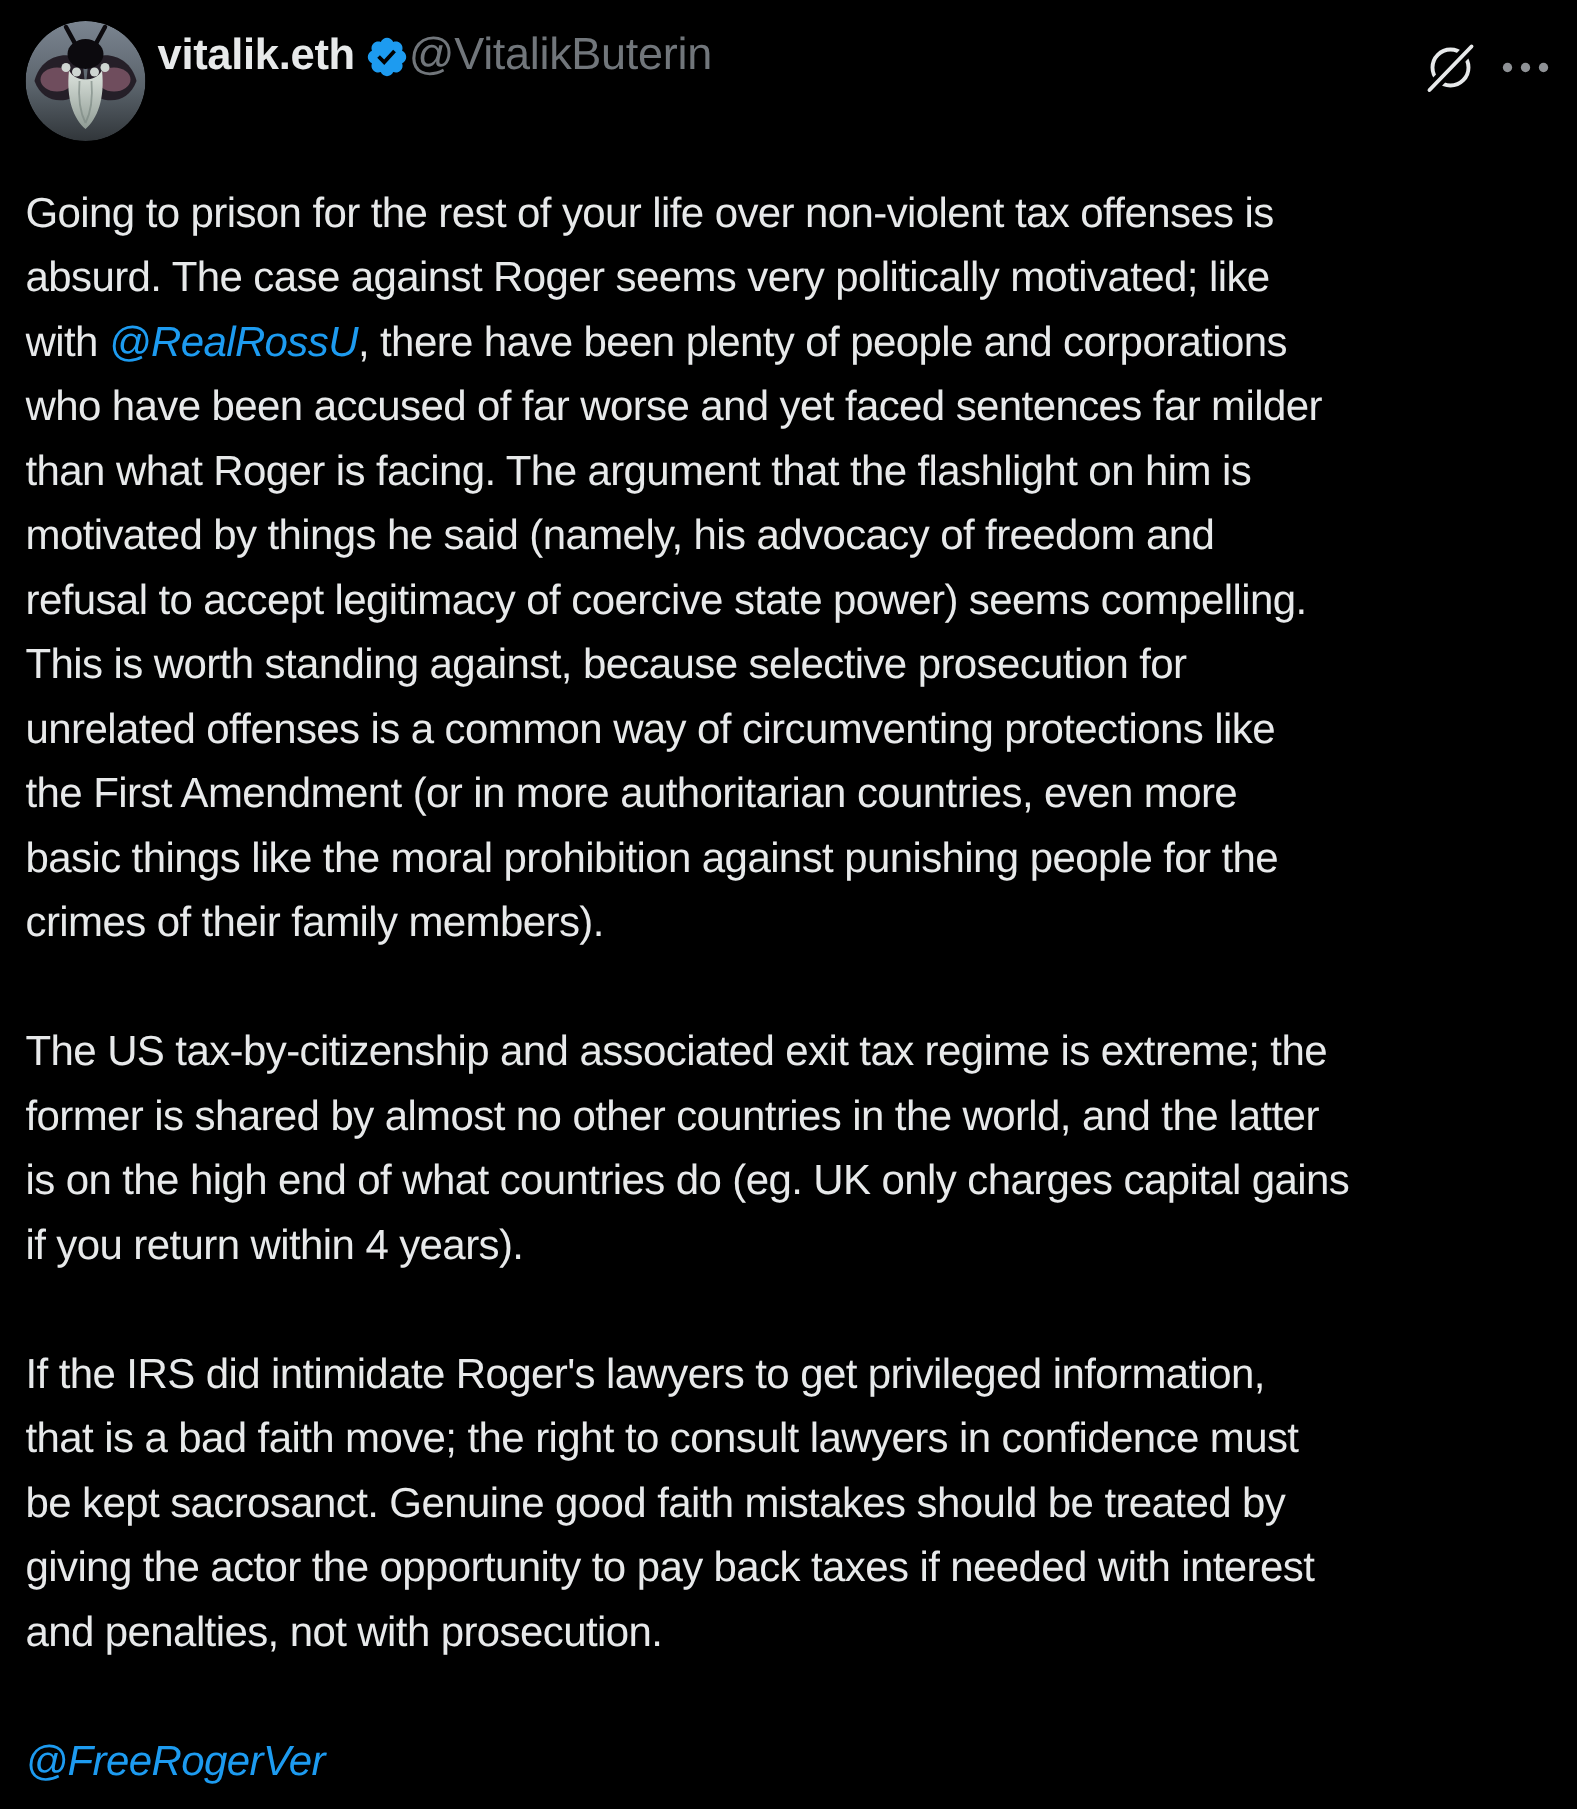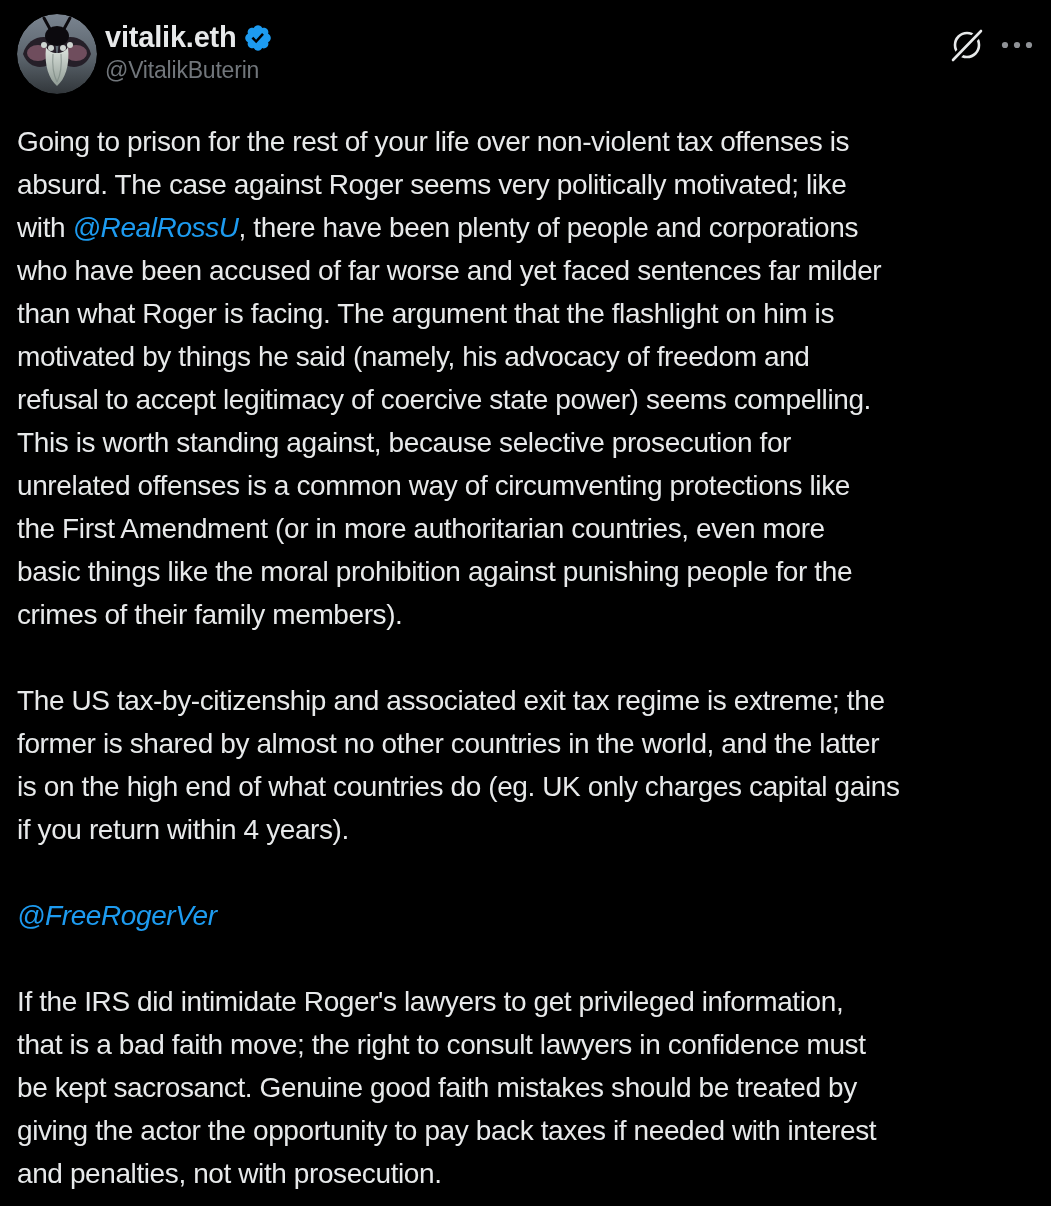--- a/index.html
+++ b/index.html
@@ -26,41 +26,40 @@
   .avatar-wrap {
     width: 80px; height: 80px;
     border-radius: 50%;
     overflow: hidden;
     flex: 0 0 80px;
     cursor: pointer;
   }
   .id-block {
     margin-left: 8px;
     display: flex;
-    flex-direction: column;
     justify-content: flex-start;
     padding-top: 6px;
   }
   .name-row {
     display: flex;
     align-items: center;
     gap: 6px;
   }
   .display-name {
     color: #e7e9ea;
     font-size: 29px;
     font-weight: 700;
     letter-spacing: -0.2px;
     line-height: 34px;
     cursor: pointer;
   }
   .verified-badge { width: 30px; height: 30px; margin-top: 2px; }
   .handle {
     color: #71767b;
-    font-size: 23px;
+    font-size: 30px;
     letter-spacing: -0.2px;
     line-height: 33px;
     cursor: pointer;
   }
   .header-actions {
     position: absolute;
     right: 0; top: 12px;
     display: flex;
     align-items: center;
     gap: 14px;
@@ -167,21 +166,21 @@
 refusal to accept legitimacy of coercive state power) seems compelling.
 This is worth standing against, because selective prosecution for
 unrelated offenses is a common way of circumventing protections like
 the First Amendment (or in more authoritarian countries, even more
 basic things like the moral prohibition against punishing people for the
 crimes of their family members).</span></p>
     <p class="tweet-text">The US tax-by-citizenship and associated exit tax regime is extreme; the
 former is shared by almost no other countries in the world, and the latter
 is on the high end of what countries do (eg. UK only charges capital gains
 if you return within 4 years).</p>
-    <p class="tweet-text"><a class="mention-link">@FreeRogerVer</a></p>
     <p class="tweet-text">If the IRS did intimidate Roger's lawyers to get privileged information,
 that is a bad faith move; the right to consult lawyers in confidence must
 be kept sacrosanct. Genuine good faith mistakes should be treated by
 giving the actor the opportunity to pay back taxes if needed with interest
 and penalties, not with prosecution.</p>
+    <p class="tweet-text"><a class="mention-link">@FreeRogerVer</a></p>
   </div>
 
 </div>
 
 </body></html>

